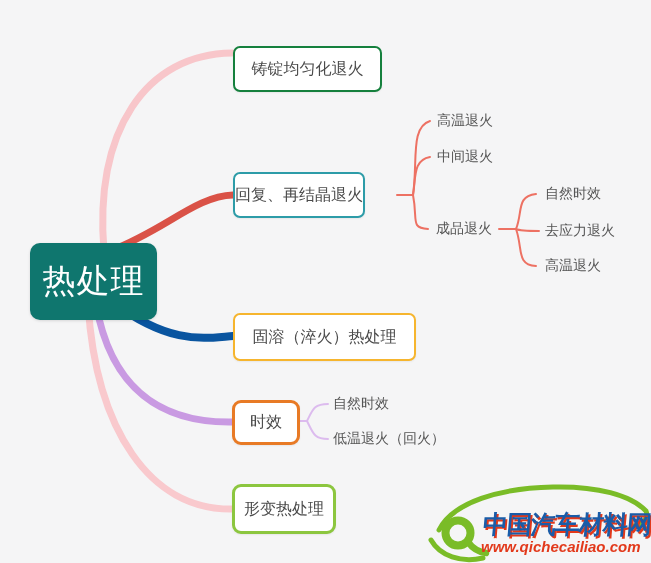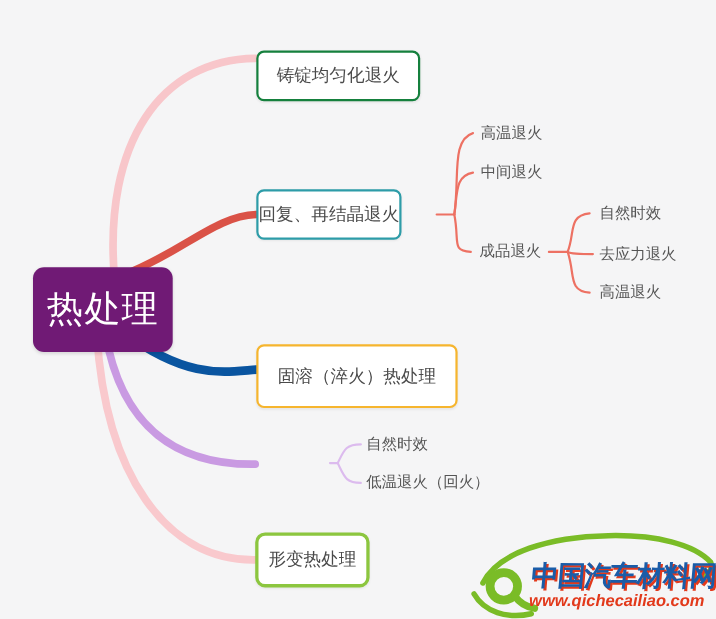--- a/index.html
+++ b/index.html
@@ -17,27 +17,27 @@
     display:flex;align-items:center;justify-content:center;
     box-sizing:border-box;
     background:#ffffff;
     color:#4a4a4a;
     font-size:16px;
     white-space:nowrap;
     box-shadow:0 1px 2px rgba(0,0,0,0.06);
   }
   .root{
     left:30px;top:243px;width:127px;height:77px;
-    background:#701a75;border-radius:10px;
+    background:#0f766e;border-radius:10px;
     color:#ffffff;font-size:33px;font-weight:500;letter-spacing:1px;
     box-shadow:0 1px 3px rgba(0,0,0,0.12);
   }
   .box1{left:233px;top:30px;width:149px;height:46px;border:2px solid #15803d;border-radius:7px;margin-top:16px;}
   .box2{left:233px;top:172px;width:132px;height:46px;border:2px solid #2d9ca8;border-radius:7px;}
-  .box3{left:233px;top:313px;width:183px;height:58px;border:2px solid #f6b52e;border-radius:7px;}
+  .box3{left:233px;top:313px;width:183px;height:48px;border:2px solid #f6b52e;border-radius:7px;}
   .box4{left:232px;top:400px;width:68px;height:45px;border:3px solid #e87a25;border-radius:9px;}
   .box5{left:232px;top:484px;width:104px;height:50px;border:3px solid #8cc63f;border-radius:9px;}
   .leaf{
     position:absolute;z-index:2;
     transform:translateY(-50%);
     font-size:14px;color:#555555;white-space:nowrap;
   }
   .l-b2c0{left:437px;top:121px;}
   .l-b2c1{left:437px;top:157px;}
   .l-b2c2{left:436px;top:229px;}
@@ -102,20 +102,23 @@
 
   <div class="node box1">
     <span>铸锭均匀化退火</span>
   </div>
   <div class="node box2">
     <span>回复、再结晶退火</span>
   </div>
   <div class="node box3">
     <span>固溶（淬火）热处理</span>
   </div>
+  <div class="node box4">
+    <span>时效</span>
+  </div>
   <div class="node box5">
     <span>形变热处理</span>
   </div>
 
   <div class="leaf l-b2c0">高温退火</div>
   <div class="leaf l-b2c1">中间退火</div>
   <div class="leaf l-b2c2">成品退火</div>
   <div class="leaf l-g0">自然时效</div>
   <div class="leaf l-g1">去应力退火</div>
   <div class="leaf l-g2">高温退火</div>

